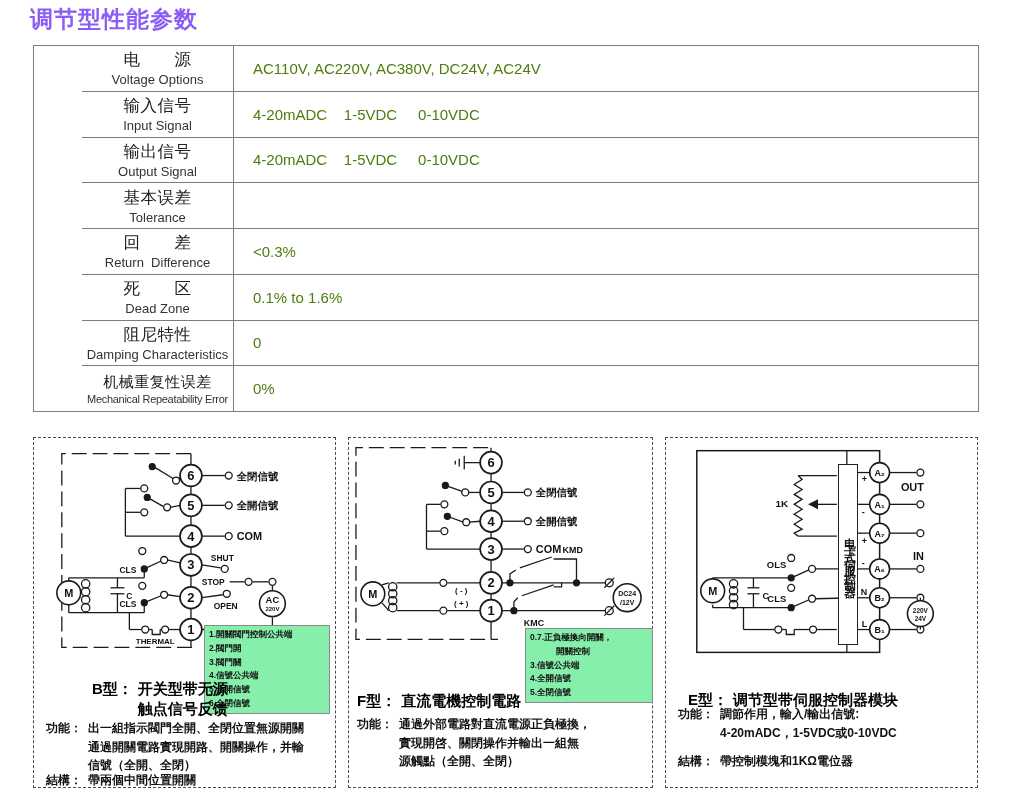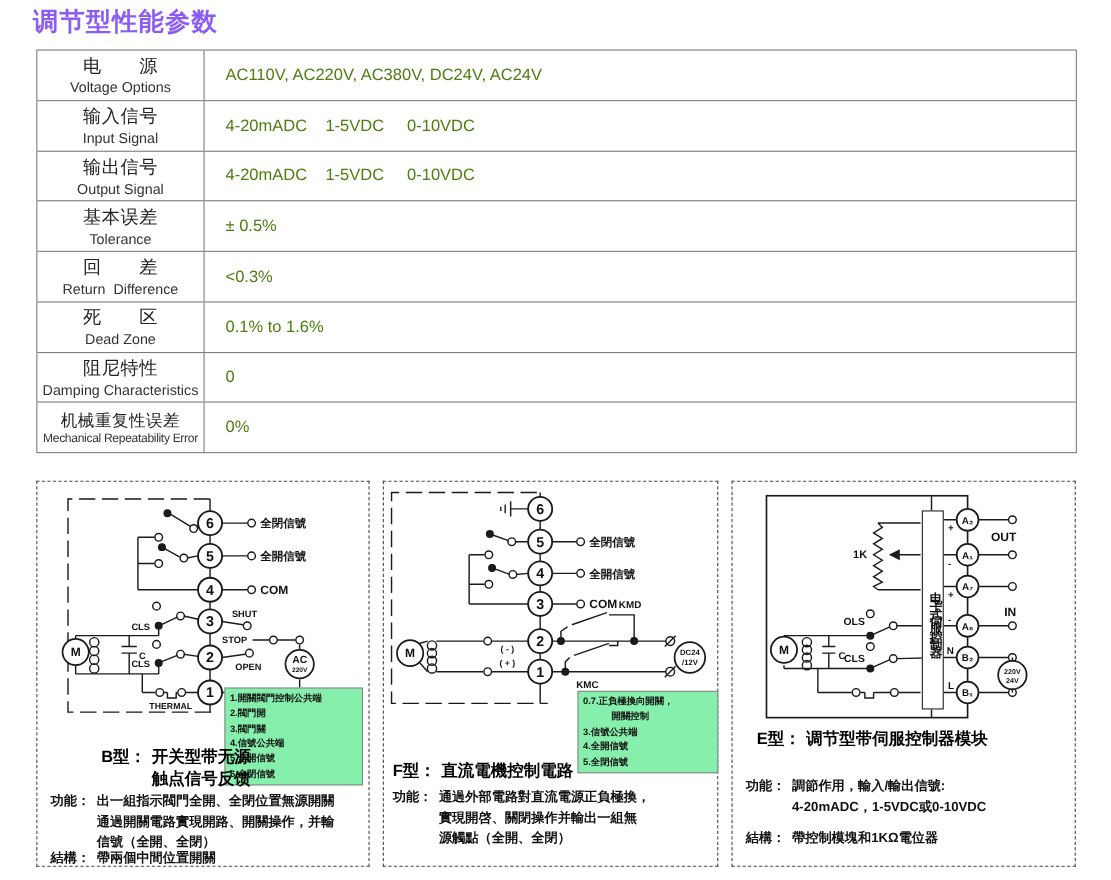--- a/index.html
+++ b/index.html
@@ -2,21 +2,21 @@
 <html><head>
 <meta charset="utf-8">
 <style>
   html,body{margin:0;padding:0;}
   body{width:1010px;height:800px;background:#fff;position:relative;
        font-family:"Liberation Sans","DejaVu Sans",sans-serif;color:#1a1a1a;}
   .page-title{position:absolute;left:30px;top:4px;margin:0;font-size:23px;font-weight:bold;
        letter-spacing:1px;color:#8b5cf6;}
   
   .ptable{position:absolute;left:33px;top:45px;width:946px;height:367px;box-sizing:border-box;
-       border:1.2px solid #7d7d7d;display:flex;flex-direction:column;background:#fff;}
+       border:1.2px solid #7d7d7d;display:flex;flex-direction:column;background:#fff;padding-left:48px;}
   .trow{flex:1;display:flex;border-top:1.2px solid #7d7d7d;min-height:0;}
   .trow:first-child{border-top:none;}
   .tlabel{width:151px;flex:none;border-right:1.2px solid #7d7d7d;display:flex;flex-direction:column;
        justify-content:center;align-items:center;text-align:center;}
   .cn{font-size:16.5px;color:#222;white-space:pre;letter-spacing:.5px;}
   .en{font-size:13px;color:#333;margin-top:1px;white-space:pre;}
   .cn.sm{font-size:15px;} .en.sm{font-size:11px;letter-spacing:-.3px;}
   .tval{flex:1;display:flex;align-items:center;padding-left:19px;font-size:15px;color:#4d7c0f;white-space:pre;}
   
   .dbox{position:absolute;top:437px;height:351px;border:1.6px dashed #4a4a4a;box-sizing:border-box;background:#fff;}
@@ -62,21 +62,20 @@
       <div class="cn">输出信号</div>
       <div class="en">Output Signal</div>
     </div>
     <div class="tval">4-20mADC    1-5VDC     0-10VDC</div>
   </div>
   <div class="trow">
     <div class="tlabel">
       <div class="cn">基本误差</div>
       <div class="en">Tolerance</div>
     </div>
-    <div class="tval">± 0.5%</div>
   </div>
   <div class="trow">
     <div class="tlabel">
       <div class="cn">回　　差</div>
       <div class="en">Return  Difference</div>
     </div>
     <div class="tval">&lt;0.3%</div>
   </div>
   <div class="trow">
     <div class="tlabel">
@@ -495,21 +494,21 @@
       <text x="197" y="106" font-size="9" font-weight="bold">+</text>
       <text x="197" y="128" font-size="9" font-weight="bold">-</text>
       <text x="196" y="157" font-size="9" font-weight="bold">N</text>
       <text x="197" y="189" font-size="9" font-weight="bold">L</text>
       <text x="121" y="130" font-size="9.5" font-weight="bold" text-anchor="end">OLS</text>
       <text x="121" y="164" font-size="9.5" font-weight="bold" text-anchor="end">CLS</text>
       <text x="97" y="161" font-size="9" font-weight="bold">C</text>
     </g>
   </svg>
   <div class="ctrl-box">电子式伺服控制器</div>
-  <div class="typair" style="left:22px;top:224px;">
+  <div class="typair" style="left:22px;top:252px;">
     <span>E型：</span>
     <span>调节型带伺服控制器模块</span>
   </div>
   <div class="fnrow" style="left:12px;top:267px;width:296px;">
     <div class="lbl">功能：</div>
     <div class="txt">
       <div>調節作用，輸入/輸出信號:</div>
       <div>4-20mADC，1-5VDC或0-10VDC</div>
     </div>
   </div>

